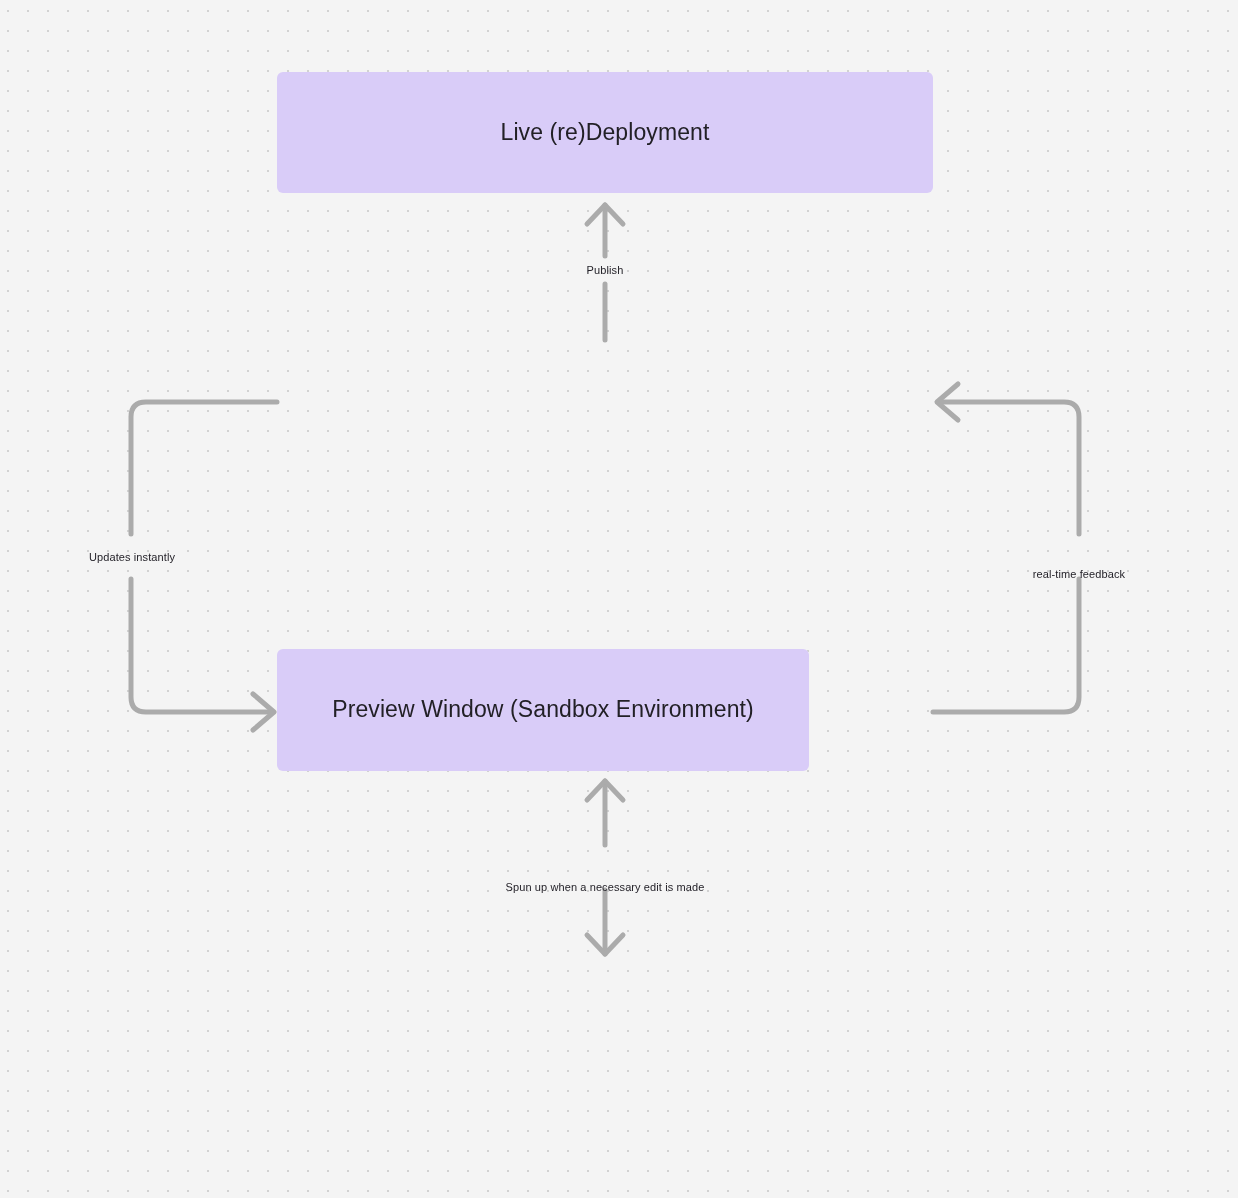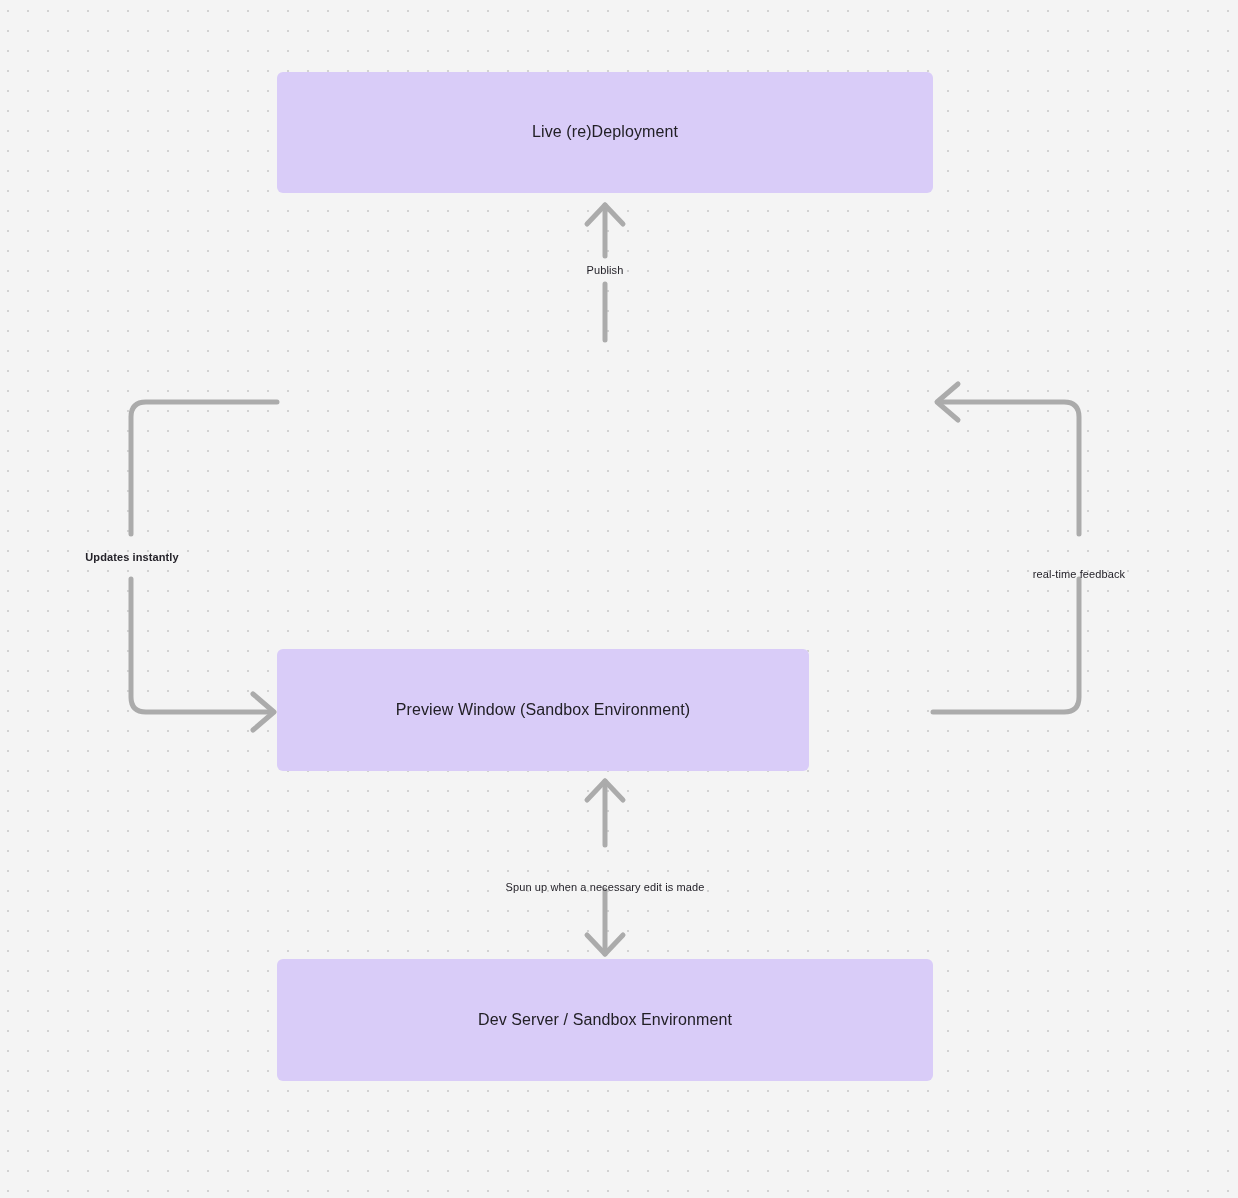--- a/index.html
+++ b/index.html
@@ -32,21 +32,21 @@
   .node {
     position: absolute;
     background: #d9ccf8;
     border-radius: 6px;
     display: flex;
     align-items: center;
     justify-content: center;
     box-sizing: border-box;
   }
   .node-label {
-    font-size: 16px;
+    font-size: 23px;
     color: #222026;
     letter-spacing: 0.1px;
     text-align: center;
     line-height: 1.3;
     white-space: nowrap;
   }
   .edge-label {
     position: absolute;
     font-size: 11px;
     color: #25232a;
@@ -94,25 +94,22 @@
 
   <div class="node" style="left:277px; top:72px; width:656px; height:121px;">
     <span class="node-label">Live (re)Deployment</span>
   </div>
 
 
   <div class="node" style="left:277px; top:649px; width:532px; height:122px;">
     <span class="node-label">Preview Window (Sandbox Environment)</span>
   </div>
 
-  <div class="node" style="left:277px; top:959px; width:656px; height:122px;">
-    <span class="node-label">Dev Server / Sandbox Environment</span>
-  </div>
 
   <div class="edge-label el-center" style="left:605px; top:270px;">Publish</div>
 
-  <div class="edge-label el-center" style="left:132px; top:557px;font-weight:bold;">Updates instantly</div>
+  <div class="edge-label el-center" style="left:132px; top:557px;">Updates instantly</div>
 
   <div class="edge-label el-center" style="left:1079px; top:574px;">real-time feedback</div>
 
   <div class="edge-label el-center" style="left:605px; top:867px;margin-top:20px;">Spun up when a necessary edit is made</div>
 
 </div>
 
 </body></html>

